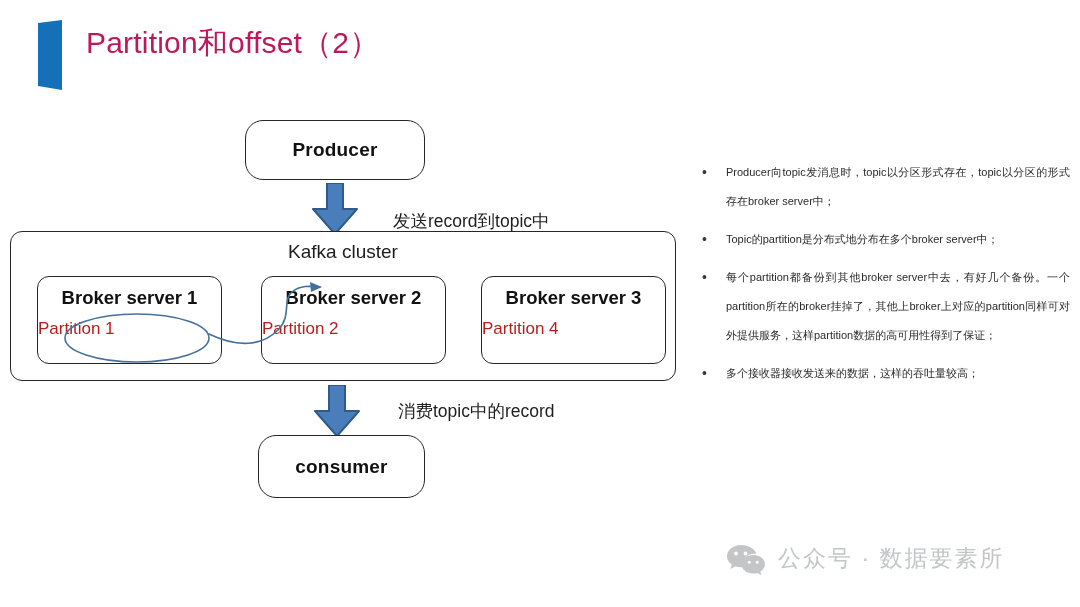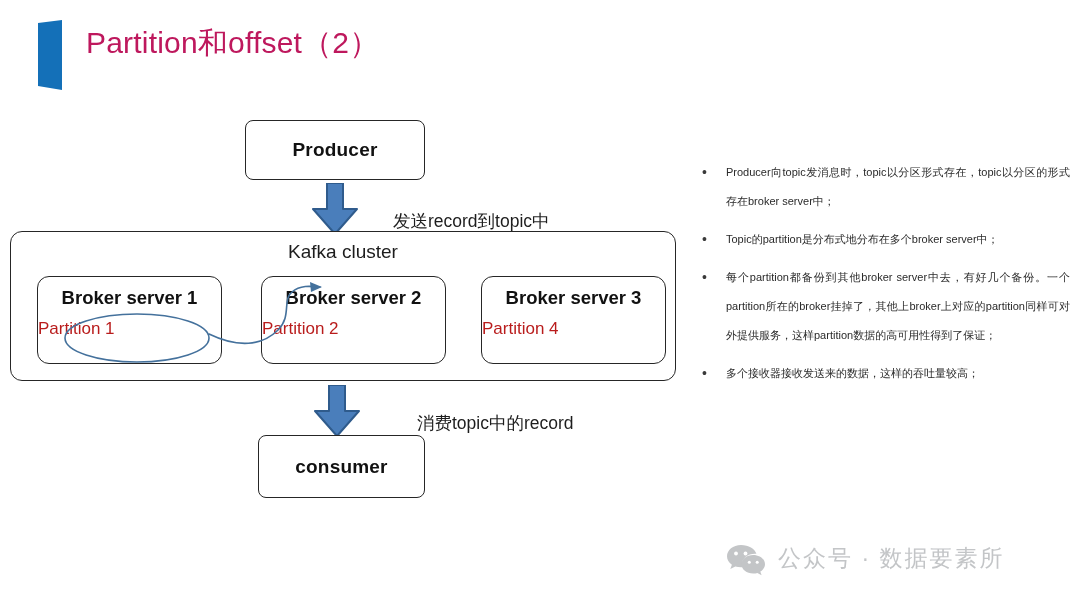--- a/index.html
+++ b/index.html
@@ -40,21 +40,21 @@
 
   
   .diagram {
     position: absolute;
     left: 0; top: 0;
     width: 690px; height: 607px;
   }
   .box {
     position: absolute;
     border: 1.8px solid #262626;
-    border-radius: 8px;
+    border-radius: 18px;
     background: #ffffff;
     box-sizing: border-box;
     display: flex;
     align-items: center;
     justify-content: center;
   }
   .box-label {
     font-weight: bold;
     font-size: 19px;
     color: #111;
@@ -104,21 +104,21 @@
     color: #b91c1c;
   }
 
   .arrow-label {
     position: absolute;
     font-size: 17.5px;
     color: #1d1d1d;
     white-space: nowrap;
   }
   #send-label { left: 393px; top: 209px; }
-  #consume-label { left: 417px; top: 399px; margin-top: 12px; }
+  #consume-label { left: 398px; top: 399px; }
 
   .block-arrow { position: absolute; }
   #arrow-down-1 { left: 305px; top: 183px; width: 60px; height: 52px; }
   #arrow-down-2 { left: 307px; top: 385px; width: 60px; height: 52px; }
 
   .annot { position: absolute; left: 0; top: 0; width: 690px; height: 607px; pointer-events: none; }
 
   
   .bullets {
     position: absolute;

